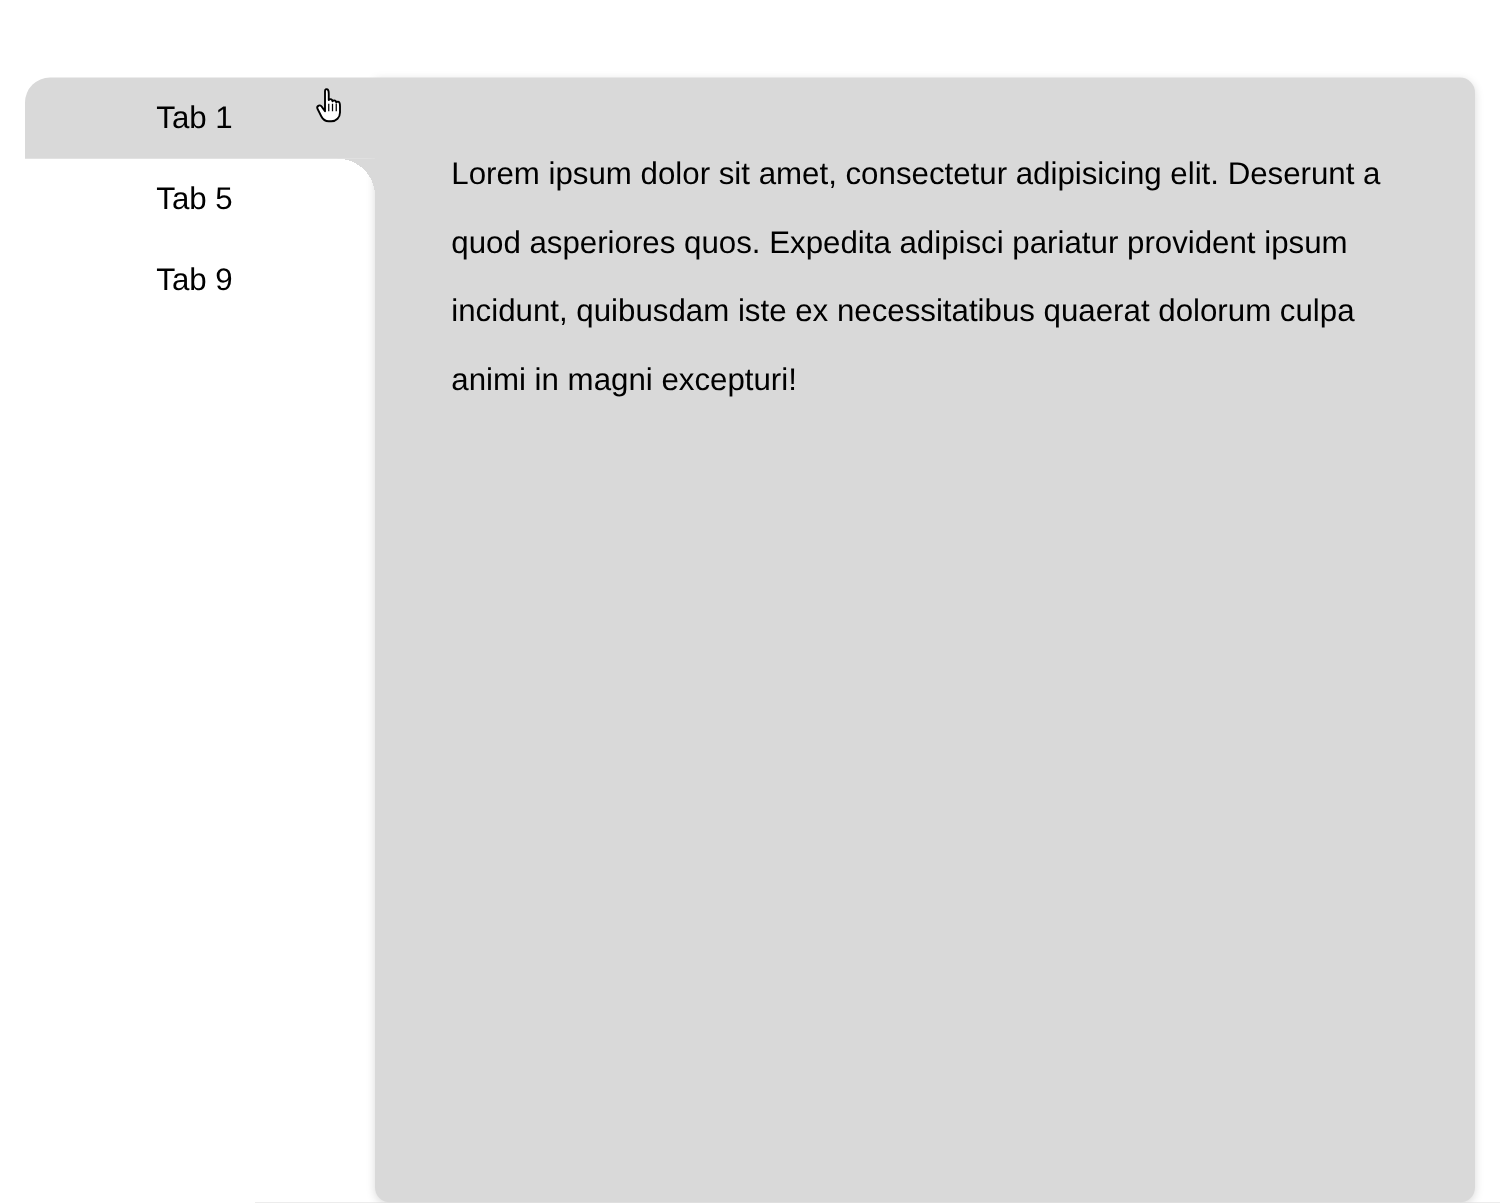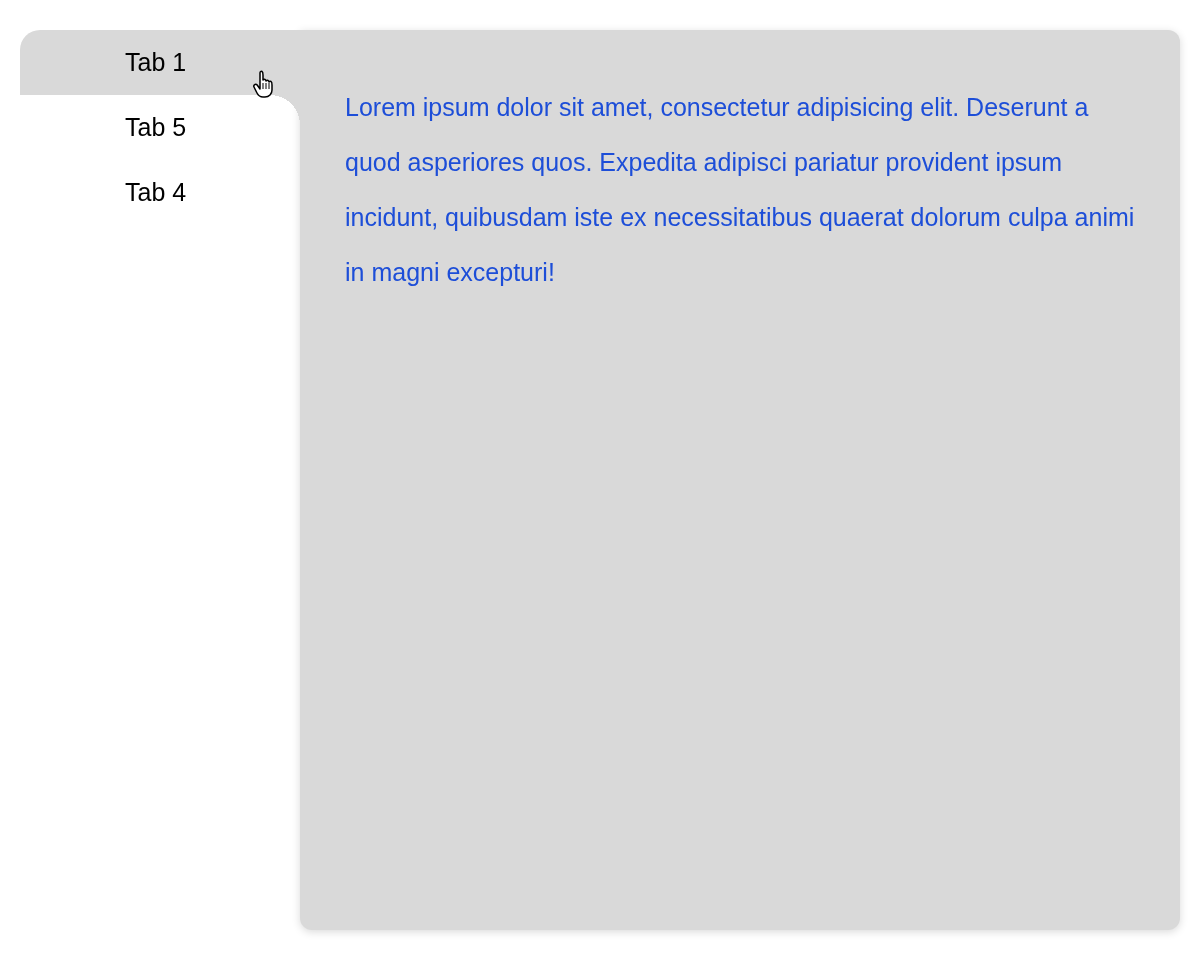--- a/index.html
+++ b/index.html
@@ -11,20 +11,21 @@
       font-family: Arial, Helvetica, sans-serif;
       background: #ffffff;
       padding: 30px 20px;
       width: 1200px;
       height: 962px;
       position: relative;
     }
     .tab-container {
       display: flex;
       width: 100%;
+      margin-top: 32px;
     }
     .tab-list {
       list-style: none;
       width: 280px;
       flex-shrink: 0;
     }
     .tab-item {
       font-size: 25px;
       padding: 18px 0 18px 105px;
       cursor: pointer;
@@ -42,43 +43,43 @@
       right: 0;
       bottom: -30px;
       width: 30px;
       height: 30px;
       background: radial-gradient(circle at 0 100%, transparent 30px, #d9d9d9 30px);
     }
     .tab-content {
       flex: 1;
       background: #d9d9d9;
       border-radius: 0 12px 12px 12px;
-      padding: 50px 45px;
+      padding: 50px 61px;
       font-size: 25px;
       line-height: 2.2;
-      color: #1d4ed8;
+      color: #000000;
       min-height: 900px;
       box-shadow: 0 2px 8px rgba(0,0,0,0.15);
     }
     .cursor-icon {
       position: absolute;
       left: 252px;
       top: 70px;
       pointer-events: none;
       z-index: 10;
     }
   </style>
 </head>
 <body>
 
 <div class="tab-container">
   <ul class="tab-list">
     <li class="tab-item active">Tab 1</li>
     <li class="tab-item">Tab 5</li>
-    <li class="tab-item">Tab 4</li>
+    <li class="tab-item">Tab 9</li>
   </ul>
   <div class="tab-content">
     <p>Lorem ipsum dolor sit amet, consectetur adipisicing elit. Deserunt a quod asperiores quos. Expedita adipisci pariatur provident ipsum incidunt, quibusdam iste ex necessitatibus quaerat dolorum culpa animi in magni excepturi!</p>
   </div>
 </div>
 
 <span class="cursor-icon">
   <svg width="26" height="30" viewBox="0 0 26 30">
     <path d="M8 3 C8 1.5 9 1 10 1.5 C10.5 1.8 11 3 11 5 L11 10 C11 10 12 9 13 9.5 C14 10 14 11 14 11 C14 11 15 10 16 10.5 C17 11 17 12 17 12 C17 12 18 11 19 11.5 C20 12 20 13 20 15 L20 20 C20 24 17 27 13 27 L11 27 C8 27 6 25 5 23 L2 17 C1.5 16 2 15 3 14.5 C4 14 5 14.5 5.5 15.5 L8 19 L8 3 Z" fill="#ffffff" stroke="#000000" stroke-width="1.5" stroke-linejoin="round"></path>
     <line x1="11" y1="13" x2="11" y2="19" stroke="#000" stroke-width="1"></line>

